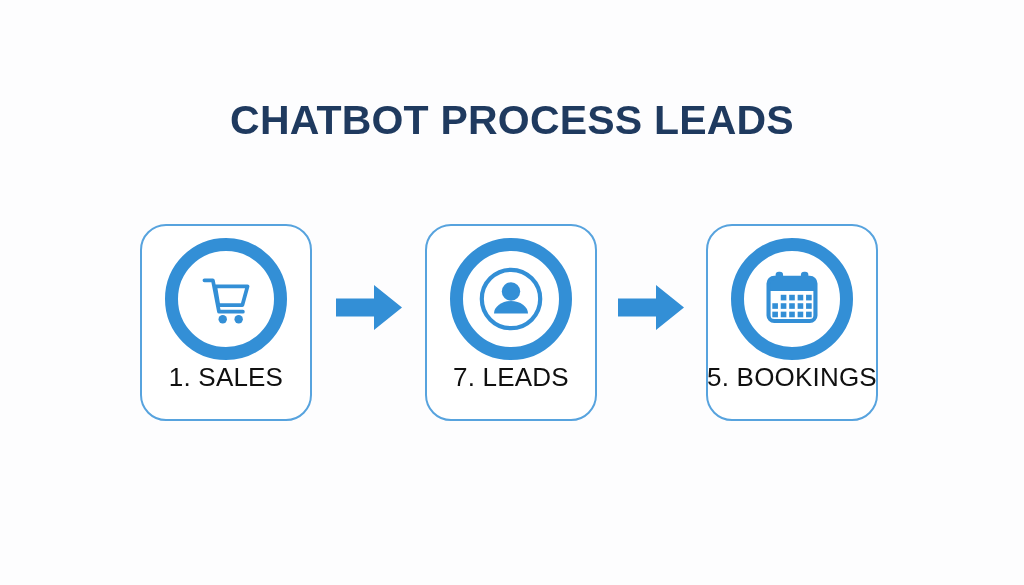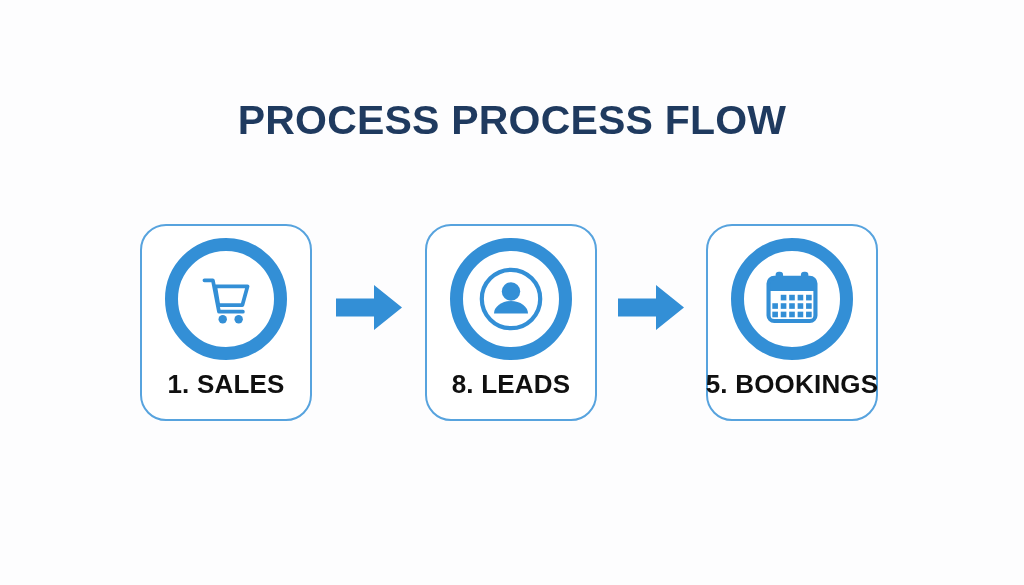--- a/index.html
+++ b/index.html
@@ -50,43 +50,43 @@
     height: 122px;
     box-sizing: border-box;
     border: 13px solid var(--accent-blue, #338fd6);
     border-radius: 50%;
     display: flex;
     align-items: center;
     justify-content: center;
     background: #ffffff;
   }
   .step-label {
-    margin-top: 9px;
+    margin-top: 2px;
     font-size: 26px;
-    font-weight: 700;
+    font-weight: 400;
     letter-spacing: 0.2px;
     color: var(--label-color, #101010);
     white-space: nowrap;
   }
   .arrow {
     position: absolute;
     top: 285px;
     width: 66px;
     height: 45px;
   }
   .arrow.a1 { left: 336px; }
   .arrow.a2 { left: 618px; }
   .icon-svg { display: block; }
 </style>
 </head>
 <body>
 
 <div class="canvas">
 
-  <h1 class="title">PROCESS PROCESS FLOW</h1>
+  <h1 class="title">CHATBOT PROCESS LEADS</h1>
 
   <div class="step s1">
     <div class="ring">
       <svg class="icon-svg" width="60" height="60" viewBox="0 0 64 64" aria-hidden="true">
         <g fill="none" stroke="var(--accent-blue, #338fd6)" stroke-width="4" stroke-linecap="round" stroke-linejoin="round">
           <path d="M9 12 H18 L24.5 45.5 H50"></path>
           <path d="M20.5 18.5 H55 L49.5 38.5 H23.8 Z"></path>
         </g>
         <circle cx="28.5" cy="53.5" r="4.5" fill="var(--accent-blue, #338fd6)"></circle>
         <circle cx="45.5" cy="53.5" r="4.5" fill="var(--accent-blue, #338fd6)"></circle>
@@ -100,21 +100,21 @@
   </svg>
 
   <div class="step s2">
     <div class="ring">
       <svg class="icon-svg" width="64" height="64" viewBox="0 0 64 64" aria-hidden="true">
         <circle cx="32" cy="32" r="29.2" fill="none" stroke="var(--accent-blue, #338fd6)" stroke-width="4.2"></circle>
         <circle cx="32" cy="24.5" r="9.2" fill="var(--accent-blue, #338fd6)"></circle>
         <path d="M15 46.5 a17 12.5 0 0 1 34 0 Z" fill="var(--accent-blue, #338fd6)"></path>
       </svg>
     </div>
-    <div class="step-label">8. LEADS</div>
+    <div class="step-label">7. LEADS</div>
   </div>
 
   <svg class="arrow a2" viewBox="0 0 66 45" aria-hidden="true">
     <polygon points="0,13.5 38,13.5 38,0 66,22.5 38,45 38,31.5 0,31.5" fill="var(--accent-blue, #338fd6)"></polygon>
   </svg>
 
   <div class="step s3">
     <div class="ring">
       <svg class="icon-svg" width="60" height="60" viewBox="0 0 64 64" aria-hidden="true">
         <rect x="14.5" y="3" width="8" height="13" rx="3.5" fill="var(--accent-blue, #338fd6)"></rect>

